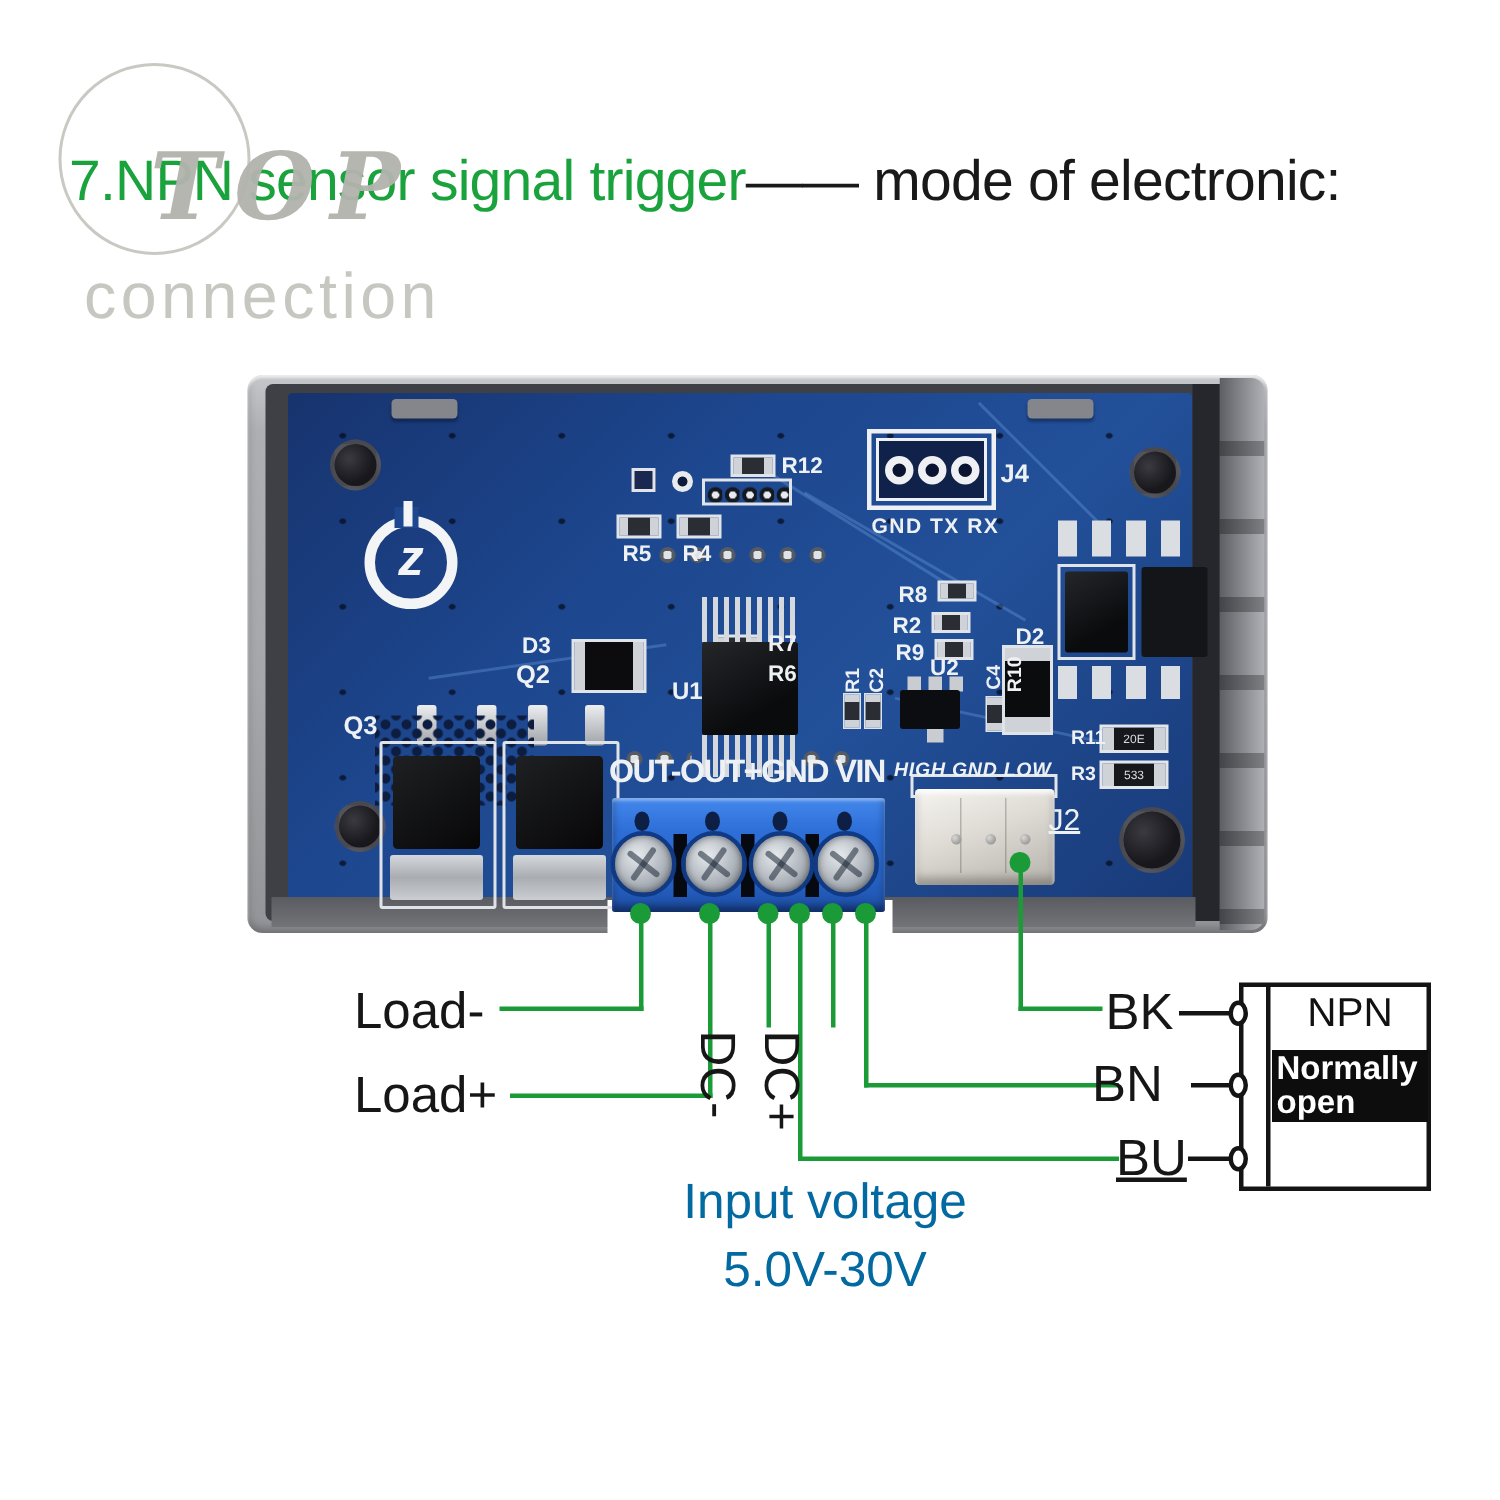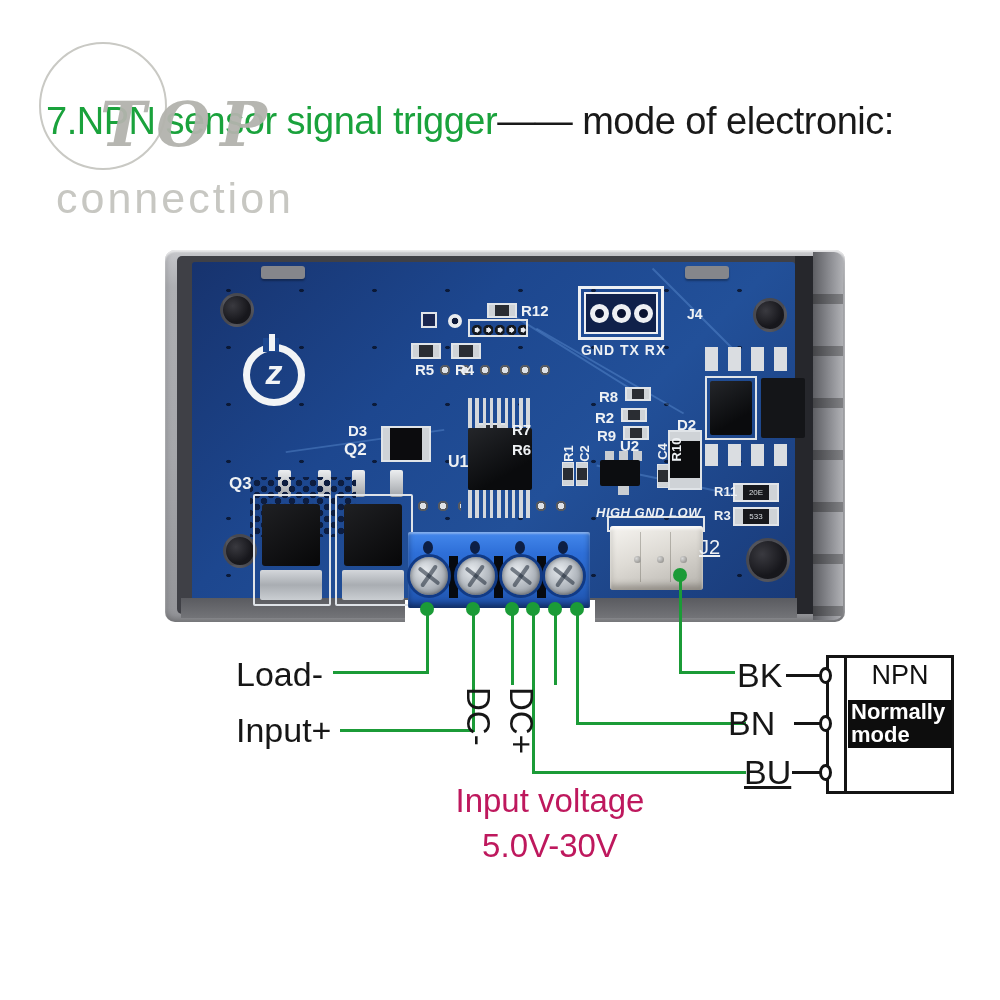--- a/index.html
+++ b/index.html
@@ -105,21 +105,21 @@
   .blk{background:#141414;z-index:10;}
   .biglbl{font-size:34px;color:#161616;z-index:10;white-space:nowrap;}
   .dcvert{font-size:33px;color:#161616;z-index:10;transform:rotate(90deg);transform-origin:0 0;white-space:nowrap;}
   
   .sensor{left:826px;top:655px;width:128px;height:139px;border:3px solid #141414;background:#fff;z-index:9;box-sizing:border-box;}
   .sensor-bar{left:844px;top:658px;width:3px;height:133px;background:#141414;z-index:10;}
   .sensor-npn{left:848px;top:660px;width:104px;text-align:center;font-size:27px;color:#111;z-index:10;}
   .sensor-band{left:848px;top:700px;width:104px;height:48px;background:#0d0d0d;z-index:10;
      color:#fff;font-size:22px;font-weight:600;line-height:23px;padding-left:3px;box-sizing:border-box;}
   .pinring{width:13px;height:17px;border:3px solid #141414;border-radius:50%;background:#fff;z-index:12;box-sizing:border-box;}
-  .footer{left:420px;top:782px;width:260px;text-align:center;font-size:33px;color:#be185d;z-index:10;}
+  .footer{left:420px;top:782px;width:260px;text-align:center;font-size:33px;color:#0369a1;z-index:10;}
 </style>
 </head>
 <body>
 
 <div class="abs title"><span class="g">7.NPN sensor signal trigger</span><span class="b">—— mode of electronic:</span></div>
 
 <div class="abs wm-circle"></div>
 <div class="abs wm-top">TOP</div>
 <div class="abs wm-elec">connection</div>
 
@@ -163,21 +163,21 @@
   <div class="abs lbl" style="left:356px;top:52px;">R12</div>
   <div class="abs whitebox" style="left:303px;top:69px;width:60px;height:18px;background:radial-gradient(circle at 7px 50%, #e8eaef 2.5px, #14181f 2.6px 5px, transparent 5.5px);background-size:11.5px 18px;background-repeat:repeat-x;"></div>
 
   <div class="abs j4">
     <div class="j4-inner">
         <i></i>
         <i></i>
         <i></i>
       </div>
   </div>
-  <div class="abs lbl" style="left:522px;top:56px;font-size:14px;">J4</div>
+  <div class="abs lbl" style="left:502px;top:56px;font-size:17px;">J4</div>
   <div class="abs lbl" style="left:416px;top:92px;font-size:14px;letter-spacing:1px;">GND TX RX</div>
 
   <div class="abs padrow" style="left:272px;top:112px;width:122px;height:16px;"></div>
   <div class="abs res" style="left:311px;top:173px;width:32px;height:15px;"></div>
   <div class="abs res" style="left:311px;top:193px;width:32px;height:15px;"></div>
   <div class="abs lbl" style="left:347px;top:171px;">R7</div>
   <div class="abs lbl" style="left:347px;top:191px;">R6</div>
   <div class="abs lbl" style="left:283px;top:203px;font-size:16px;">U1</div>
   <div class="abs pins" style="left:303px;top:148px;width:64px;height:30px;"></div>
   <div class="abs chipbody" style="left:303px;top:178px;width:64px;height:62px;"></div>
@@ -236,20 +236,21 @@
 
   <div class="abs lbl" style="left:549px;top:234px;font-size:13px;">R11</div>
   <div class="abs resbox" style="left:568px;top:233px;width:46px;height:19px;">
       <span>20E</span>
     </div>
   <div class="abs lbl" style="left:549px;top:258px;font-size:13px;">R3</div>
   <div class="abs resbox" style="left:568px;top:257px;width:46px;height:19px;">
       <span>533</span>
     </div>
 
+  <div class="abs lbl" style="left:241px;top:252px;font-size:21.5px;letter-spacing:-1px;">OUT-OUT+GND VIN</div>
   <div class="abs lbl" style="left:431px;top:255px;font-size:13px;font-style:italic;letter-spacing:.5px;">HIGH GND LOW</div>
   <div class="abs lbl" style="left:534px;top:286px;font-size:20px;font-weight:normal;text-decoration:underline;">J2</div>
 
   <div class="abs tblock">
     <div class="thole" style="left:15px;"></div>
     <div class="thole" style="left:62px;"></div>
     <div class="thole" style="left:107px;"></div>
     <div class="thole" style="left:150px;"></div>
     <div class="slot" style="left:41px;"></div>
     <div class="slot" style="left:86px;"></div>
@@ -289,32 +290,32 @@
 <div class="abs wire" style="left:576px;top:609px;width:3px;height:116px;"></div>
 <div class="abs wire" style="left:576px;top:722px;width:170px;height:3px;"></div>
 <div class="abs wire" style="left:679px;top:575px;width:3px;height:99px;"></div>
 <div class="abs wire" style="left:679px;top:671px;width:56px;height:3px;"></div>
 
 <div class="abs blk" style="left:786px;top:674px;width:36px;height:3px;"></div>
 <div class="abs blk" style="left:794px;top:722px;width:28px;height:3px;"></div>
 <div class="abs blk" style="left:792px;top:771px;width:30px;height:3px;"></div>
 
 <div class="abs biglbl" style="left:236px;top:655px;text-align:center;">Load-</div>
-<div class="abs biglbl" style="left:236px;top:711px;">Input+</div>
+<div class="abs biglbl" style="left:236px;top:711px;">Load+</div>
 <div class="abs dcvert" style="left:497px;top:687px;">DC-</div>
 <div class="abs dcvert" style="left:540px;top:687px;">DC+</div>
 <div class="abs biglbl" style="left:737px;top:656px;">BK</div>
 <div class="abs biglbl" style="left:728px;top:704px;">BN</div>
 <div class="abs biglbl" style="left:744px;top:753px;text-decoration:underline;">BU</div>
 
 <div class="abs sensor"></div>
 <div class="abs sensor-bar"></div>
 <div class="abs sensor-npn">NPN</div>
 <div class="abs sensor-band">
   <div>Normally</div>
-  <div>mode</div>
+  <div>open</div>
 </div>
 <div class="abs pinring" style="left:819px;top:667px;"></div>
 <div class="abs pinring" style="left:819px;top:715px;"></div>
 <div class="abs pinring" style="left:819px;top:764px;"></div>
 
 <div class="abs footer">Input voltage</div>
 <div class="abs footer" style="top:827px;">5.0V-30V</div>
 
 </body></html>

